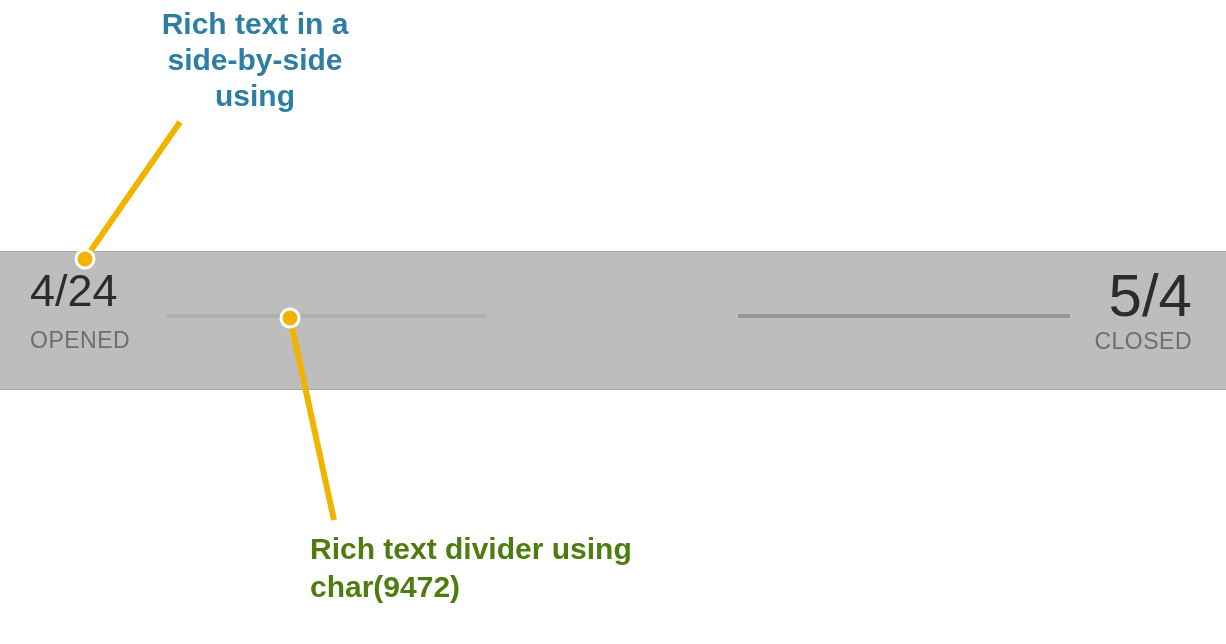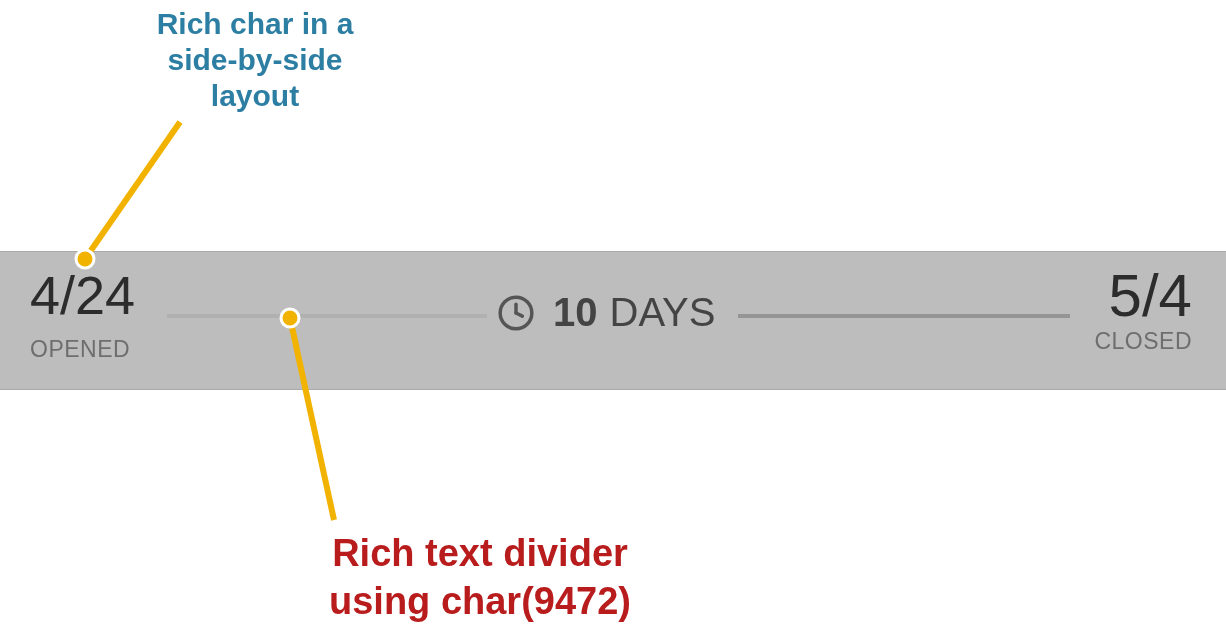--- a/index.html
+++ b/index.html
@@ -33,21 +33,21 @@
   }
 
   
   .opened-block {
     position: absolute;
     left: 20px;
     top: 14px;
     text-align: left;
   }
   .opened-date {
-    font-size: 54px;
+    font-size: 45px;
     line-height: 1.0;
     color: #2c2c2c;
     font-weight: 400;
   }
   .opened-label {
     font-size: 23px;
     color: #6e6e6e;
     letter-spacing: 0.5px;
     margin-top: 14px;
   }
@@ -144,24 +144,23 @@
     font-size: 30px;
     font-weight: 700;
     color: #2d7ea3;
     line-height: 1.2;
   }
   .anno-bottom {
     position: absolute;
     left: 310px;
     top: 530px;
     width: 340px;
-    text-align: center;
-    font-size: 38px;
+    font-size: 30px;
     font-weight: 700;
-    color: #b91c1c;
+    color: #4d7c0f;
     line-height: 1.25;
   }
 
   
   .leader {
     stroke: #f2b200;
     stroke-width: 6;
     fill: none;
   }
   .leader-dot {
@@ -183,29 +182,20 @@
 
 <div class="hl-opened"></div>
 <div class="hl-divider"></div>
 
 <div class="bar">
   <div class="bar-inner">
 
     <div class="divider-left"></div>
     <div class="divider-right"></div>
 
-    <div class="center-group">
-      <svg class="clock" viewBox="0 0 24 24">
-        <circle cx="12" cy="12" r="10" fill="none" stroke="#555" stroke-width="2.2"></circle>
-        <line x1="12" y1="12" x2="12" y2="6.5" stroke="#555" stroke-width="2.2" stroke-linecap="round"></line>
-        <line x1="12" y1="12" x2="16" y2="14" stroke="#555" stroke-width="2.2" stroke-linecap="round"></line>
-      </svg>
-      <span class="count">10</span>
-      <span class="unit">DAYS</span>
-    </div>
 
     <div class="closed-block">
       <div class="closed-date">5/4</div>
       <div class="closed-label">CLOSED</div>
     </div>
   </div>
 </div>
 
 <div class="opened-block" style="position:absolute; left:30px; top:268px;">
   <div class="opened-date">4/24</div>
@@ -214,14 +204,14 @@
 
 <svg class="overlay">
 
   <path class="leader" d="M180,122 L85,259"></path>
   <circle class="leader-dot" cx="85" cy="259" r="9"></circle>
 
   <path class="leader" d="M334,520 L290,318"></path>
   <circle class="leader-dot" cx="290" cy="318" r="9"></circle>
 </svg>
 
-<div class="anno-top">Rich char in a side-by-side layout</div>
+<div class="anno-top">Rich text in a side-by-side using</div>
 <div class="anno-bottom">Rich text divider using char(9472)</div>
 
 </body></html>

